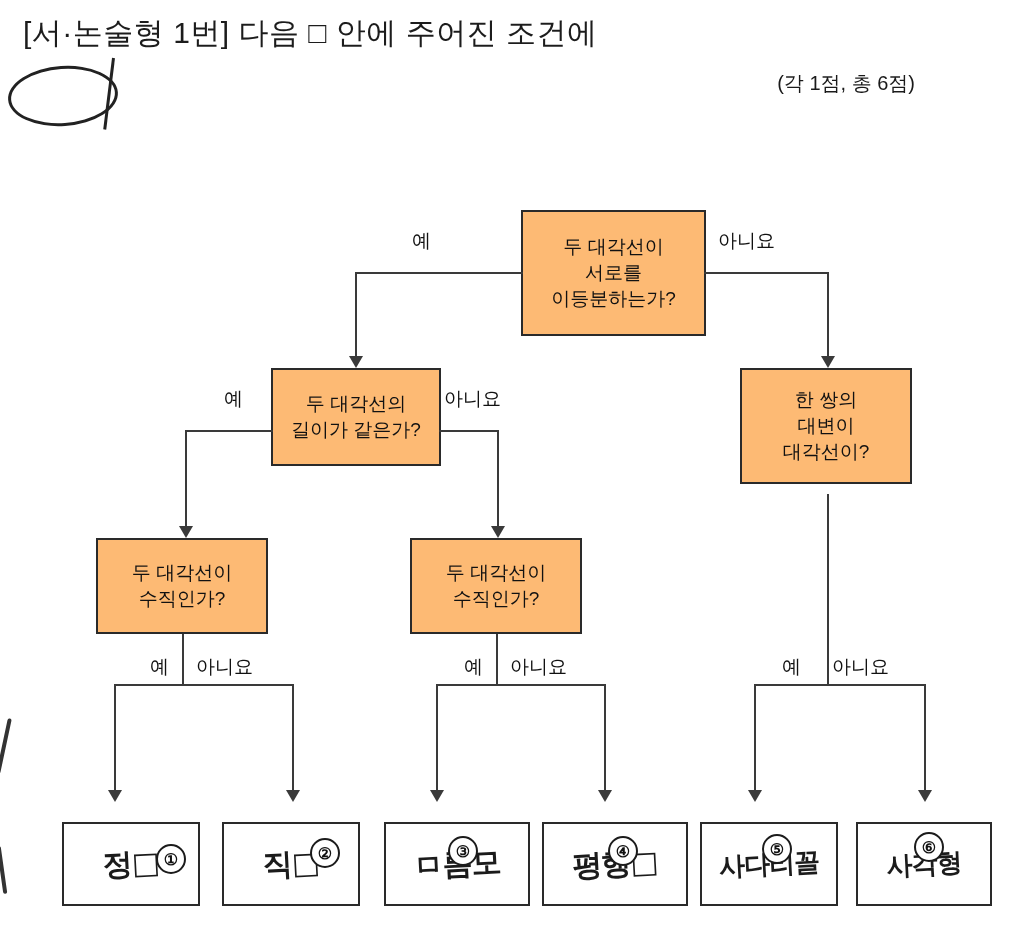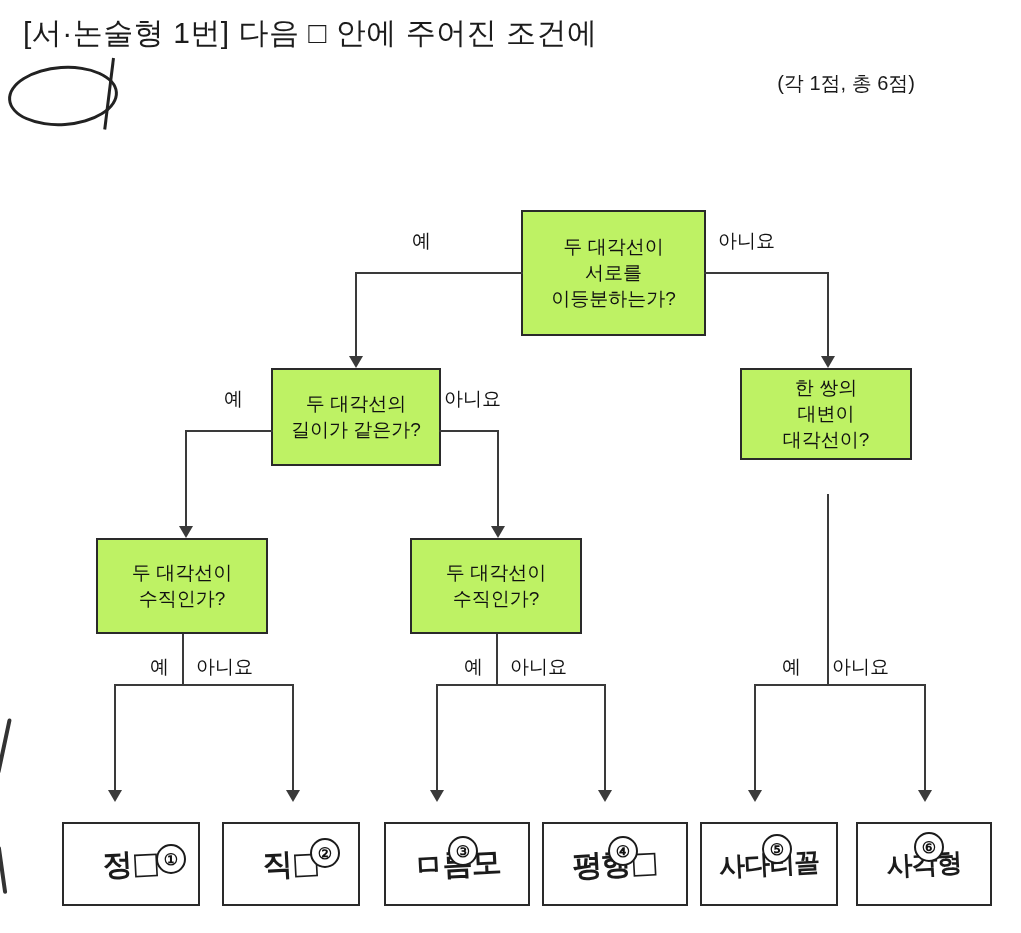--- a/index.html
+++ b/index.html
@@ -92,21 +92,21 @@
   .chart {
     position: absolute;
     left: 0;
     top: 196px;
     width: 1021px;
     height: 737px;
   }
   .node {
     position: absolute;
     border: 2px solid #2a2a2a;
-    background: #bef264;
+    background: #fdba74;
     box-sizing: border-box;
     display: flex;
     flex-direction: column;
     align-items: center;
     justify-content: center;
     text-align: center;
     font-size: 19px;
     line-height: 26px;
     color: #111;
     padding: 2px 4px;
@@ -199,21 +199,21 @@
     <div class="elabel" style="left:718px; top:32px;">아니요</div>
     <div class="edge h" style="left:704px; top:76px; width:125px;"></div>
     <div class="edge v" style="left:827px; top:76px; height:88px;"></div>
     <div class="arrow" style="left:821px; top:160px;"></div>
 
     <div class="node" style="left:271px; top:172px; width:170px; height:98px;">
       <div>두 대각선의</div>
       <div>길이가 같은가?</div>
     </div>
 
-    <div class="node" style="left:740px; top:172px; width:172px; height:92px;">
+    <div class="node" style="left:740px; top:172px; width:172px; height:116px;">
       <div>한 쌍의</div>
       <div>대변이</div>
       <div>대각선이?</div>
     </div>
 
     <div class="elabel" style="left:224px; top:190px;">예</div>
     <div class="edge h" style="left:185px; top:234px; width:88px;"></div>
     <div class="edge v" style="left:185px; top:234px; height:100px;"></div>
     <div class="arrow" style="left:179px; top:330px;"></div>
 

